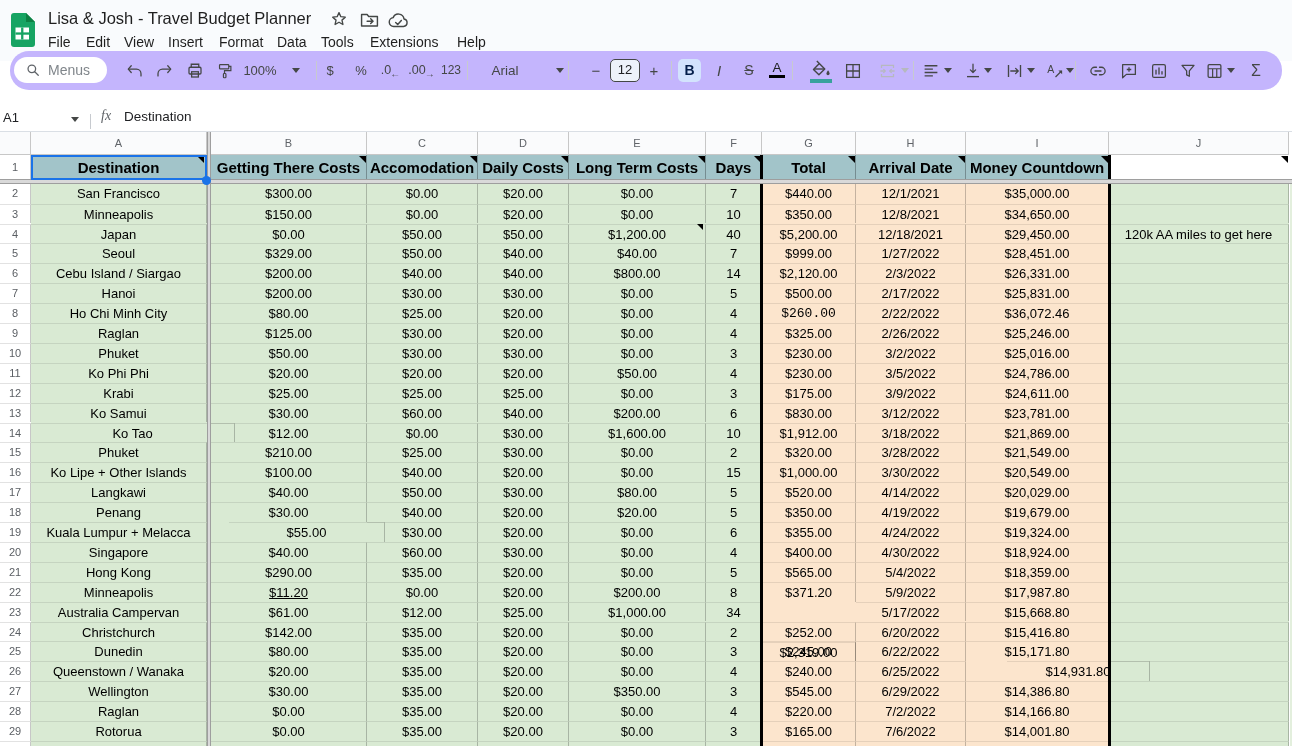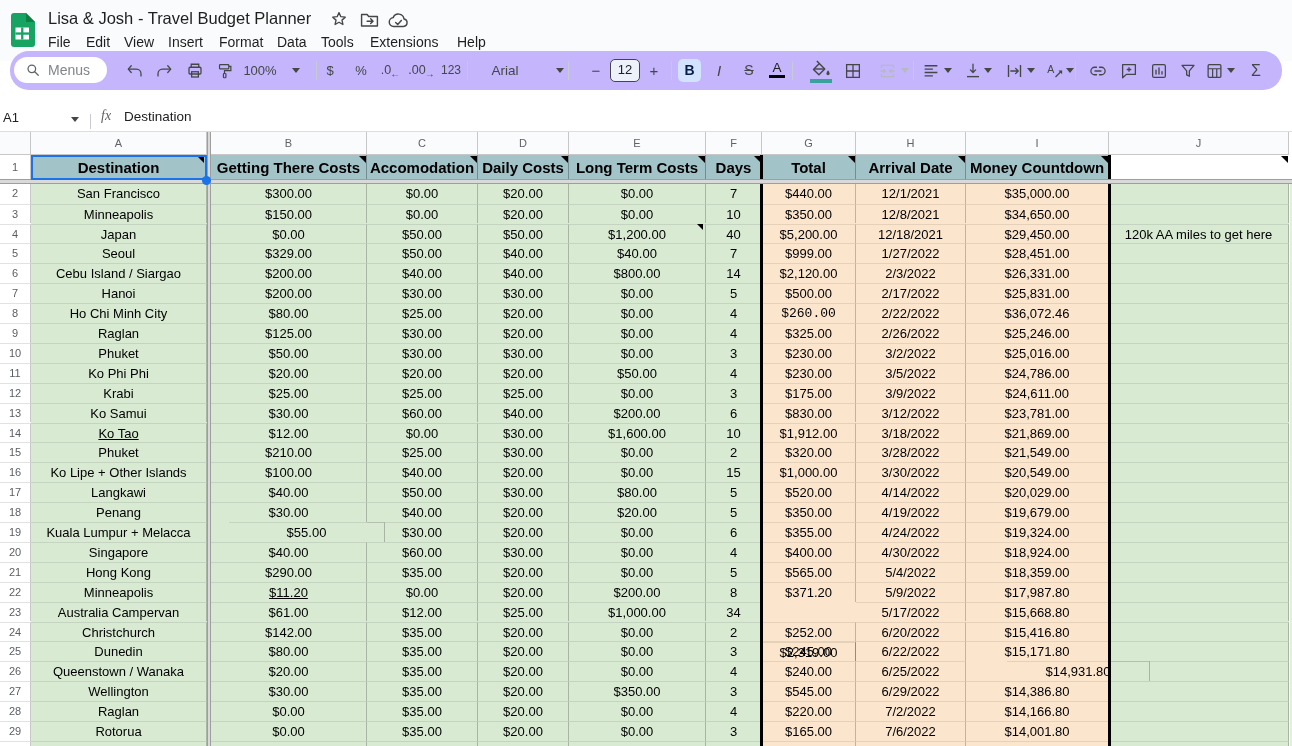--- a/index.html
+++ b/index.html
@@ -371,21 +371,21 @@
 <div class="cell dcell gr" style="left:478px;width:91px;line-height:19.9px;border-top:1px solid rgba(0,0,0,.09);">$40.00</div>
 <div class="cell dcell gr" style="left:569px;width:137px;line-height:19.9px;border-top:1px solid rgba(0,0,0,.09);">$200.00</div>
 <div class="cell dcell gr" style="left:706px;width:56px;line-height:19.9px;border-top:1px solid rgba(0,0,0,.09);">6</div>
 <div class="cell dcell or" style="left:762px;width:94px;line-height:19.9px;border-top:1px solid rgba(0,0,0,.09);">$830.00</div>
 <div class="cell dcell or" style="left:856px;width:110px;line-height:19.9px;border-top:1px solid rgba(0,0,0,.09);">3/12/2022</div>
 <div class="cell dcell or" style="left:966px;width:143px;line-height:19.9px;border-top:1px solid rgba(0,0,0,.09);">$23,781.00</div>
 <div class="cell dcell gr" style="left:1109px;width:180px;line-height:19.9px;border-top:1px solid rgba(0,0,0,.09);"></div>
 </div>
 <div class="rowhead" style="top:402.6px;height:19.9px;line-height:19.9px;border-top:1px solid #e2e2e2;">13</div>
 <div class="row" style="left:0;top:422.5px;height:19.9px;width:1292px">
-<div class="cell dcell gr" style="left:31px;width:176px;line-height:19.9px;border-top:1px solid rgba(0,0,0,.09);text-decoration:underline;">Ko Tao</div>
+<div class="cell dcell gr" style="left:31px;width:204px;line-height:19.9px;border-top:1px solid rgba(0,0,0,.09);">Ko Tao</div>
 <div class="cell dcell gr" style="left:211px;width:156px;line-height:19.9px;border-top:1px solid rgba(0,0,0,.09);">$12.00</div>
 <div class="cell dcell gr" style="left:367px;width:111px;line-height:19.9px;border-top:1px solid rgba(0,0,0,.09);">$0.00</div>
 <div class="cell dcell gr" style="left:478px;width:91px;line-height:19.9px;border-top:1px solid rgba(0,0,0,.09);">$30.00</div>
 <div class="cell dcell gr" style="left:569px;width:137px;line-height:19.9px;border-top:1px solid rgba(0,0,0,.09);">$1,600.00</div>
 <div class="cell dcell gr" style="left:706px;width:56px;line-height:19.9px;border-top:1px solid rgba(0,0,0,.09);">10</div>
 <div class="cell dcell or" style="left:762px;width:94px;line-height:19.9px;border-top:1px solid rgba(0,0,0,.09);">$1,912.00</div>
 <div class="cell dcell or" style="left:856px;width:110px;line-height:19.9px;border-top:1px solid rgba(0,0,0,.09);">3/18/2022</div>
 <div class="cell dcell or" style="left:966px;width:143px;line-height:19.9px;border-top:1px solid rgba(0,0,0,.09);">$21,869.00</div>
 <div class="cell dcell gr" style="left:1109px;width:180px;line-height:19.9px;border-top:1px solid rgba(0,0,0,.09);"></div>
 </div>

